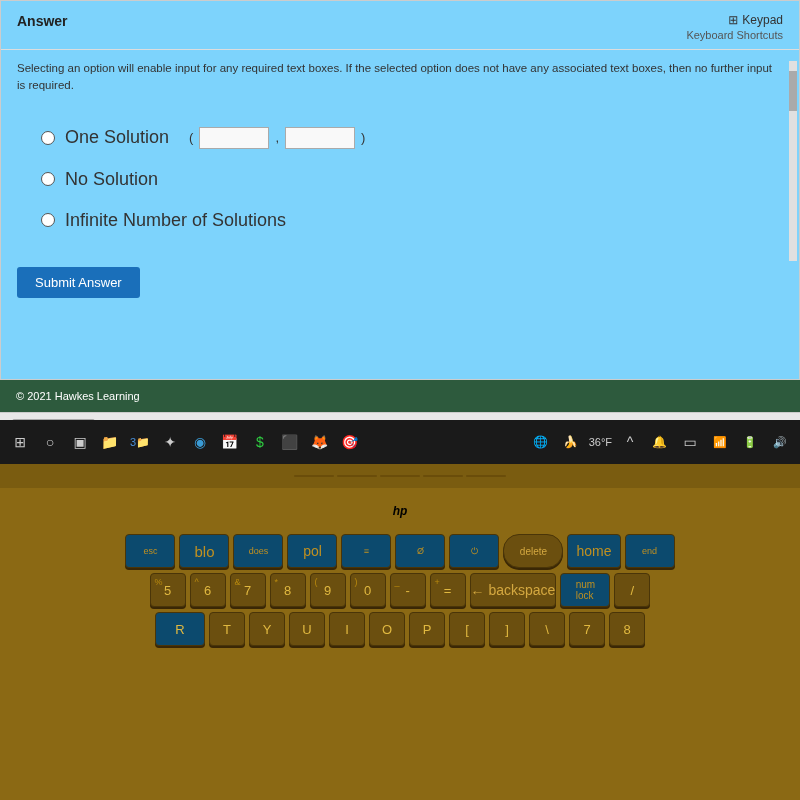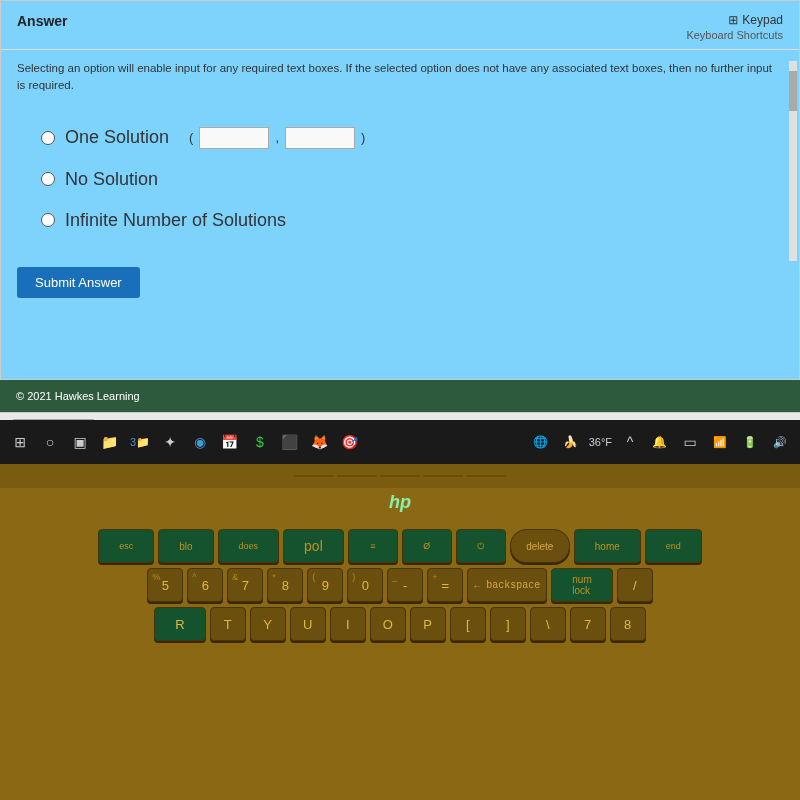--- a/index.html
+++ b/index.html
@@ -248,24 +248,25 @@
       border-radius: 1px;
     }
 
     .hp-logo-area {
       display: flex;
       justify-content: center;
       padding: 4px 0;
     }
 
     .hp-logo {
-      font-size: 18px;
-      color: #86efac;
+      font-size: 12px;
+      color: #000000;
       font-style: italic;
       font-weight: bold;
+      margin-top: 12px;
     }
 
     .keyboard-area {
       padding: 12px 20px 0 20px;
       background: #8B6914;
     }
 
     .keyboard-row {
       display: flex;
       gap: 4px;
@@ -296,24 +297,24 @@
       left: 4px;
       color: #b8890e;
     }
 
     .key-main {
       font-size: 13px;
       color: #e0b840;
     }
 
     .key-special {
-      background: #14532d;
+      background: #0c4a6e;
       color: #c09020;
       font-size: 10px;
-      padding: 0 20px;
+      padding: 0 8px;
       min-width: 50px;
     }
 
     .key-delete {
       min-width: 60px;
       border-radius: 16px;
     }
 
     .key-backspace {
       min-width: 80px;
@@ -446,42 +447,42 @@
     <span class="hp-logo">hp</span>
   </div>
 
   <div class="keyboard-area">
 
     <div class="keyboard-row">
       <div class="key key-special">
           <span style="font-size:9px;">esc</span>
         </div>
       <div class="key key-special">
-          <span style="font-size:10px;">blo</span>
+          <span style="font-size:15px;">blo</span>
         </div>
       <div class="key key-special">
           <span style="font-size:9px;">does</span>
         </div>
       <div class="key key-special">
           <span style="font-size:14px;">pol</span>
         </div>
       <div class="key key-special">
           <span style="font-size:9px;">≡</span>
         </div>
       <div class="key key-special">
           <span style="font-size:9px;">Ø</span>
         </div>
       <div class="key key-special">
           <span style="font-size:9px;">⏻</span>
         </div>
       <div class="key key-delete">
           <span style="font-size:10px;">delete</span>
         </div>
       <div class="key key-special">
-          <span style="font-size:10px;">home</span>
+          <span style="font-size:14px;">home</span>
         </div>
       <div class="key key-special">
           <span style="font-size:9px;text-align:right;">end</span>
         </div>
     </div>
 
     <div class="keyboard-row">
       <div class="key">
         <span class="key-num">%</span>
         <span class="key-main">5</span>
@@ -508,21 +509,21 @@
       </div>
       <div class="key">
         <span class="key-num">_</span>
         <span class="key-main">-</span>
       </div>
       <div class="key">
         <span class="key-num">+</span>
         <span class="key-main">=</span>
       </div>
       <div class="key key-backspace">
-        <span style="font-size:10px;font-family:Liberation Mono, monospace;">← backspace</span>
+        <span style="font-size:14px;">← backspace</span>
       </div>
       <div class="key key-special">
         <span style="font-size:10px;">num<br>lock</span>
       </div>
       <div class="key">
         <span class="key-main">/</span>
       </div>
     </div>
 
     <div class="keyboard-row">

